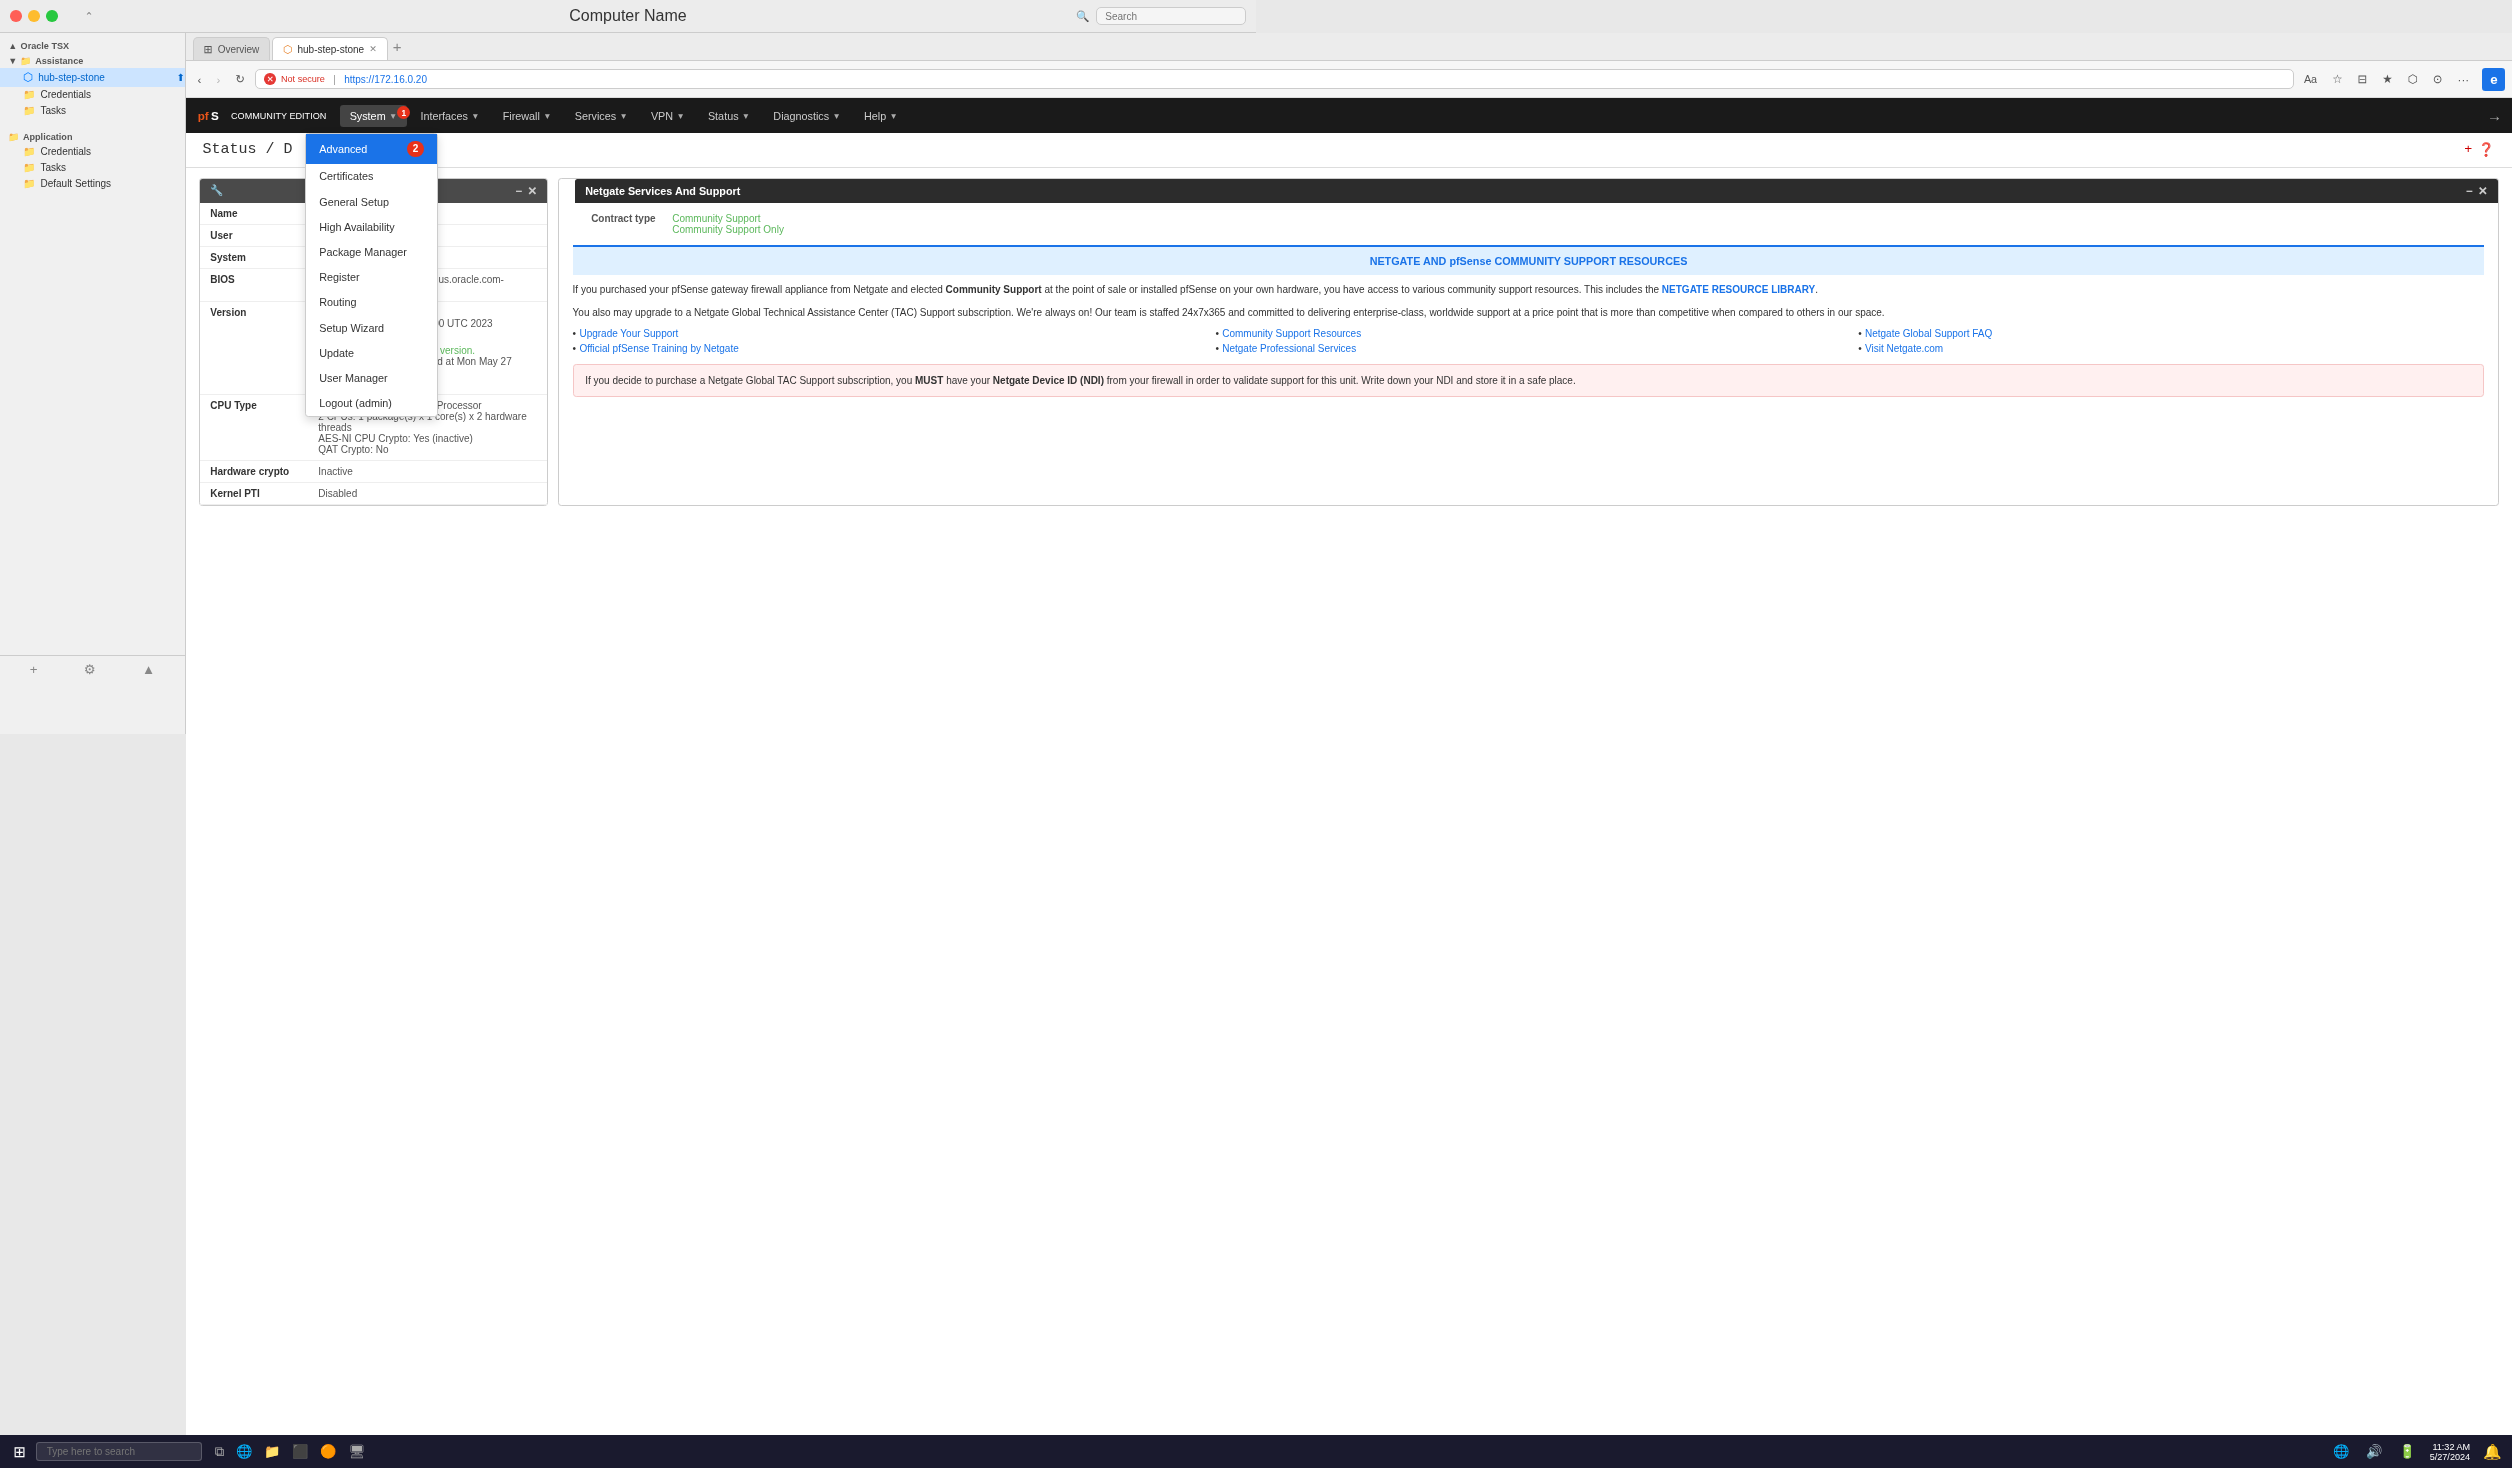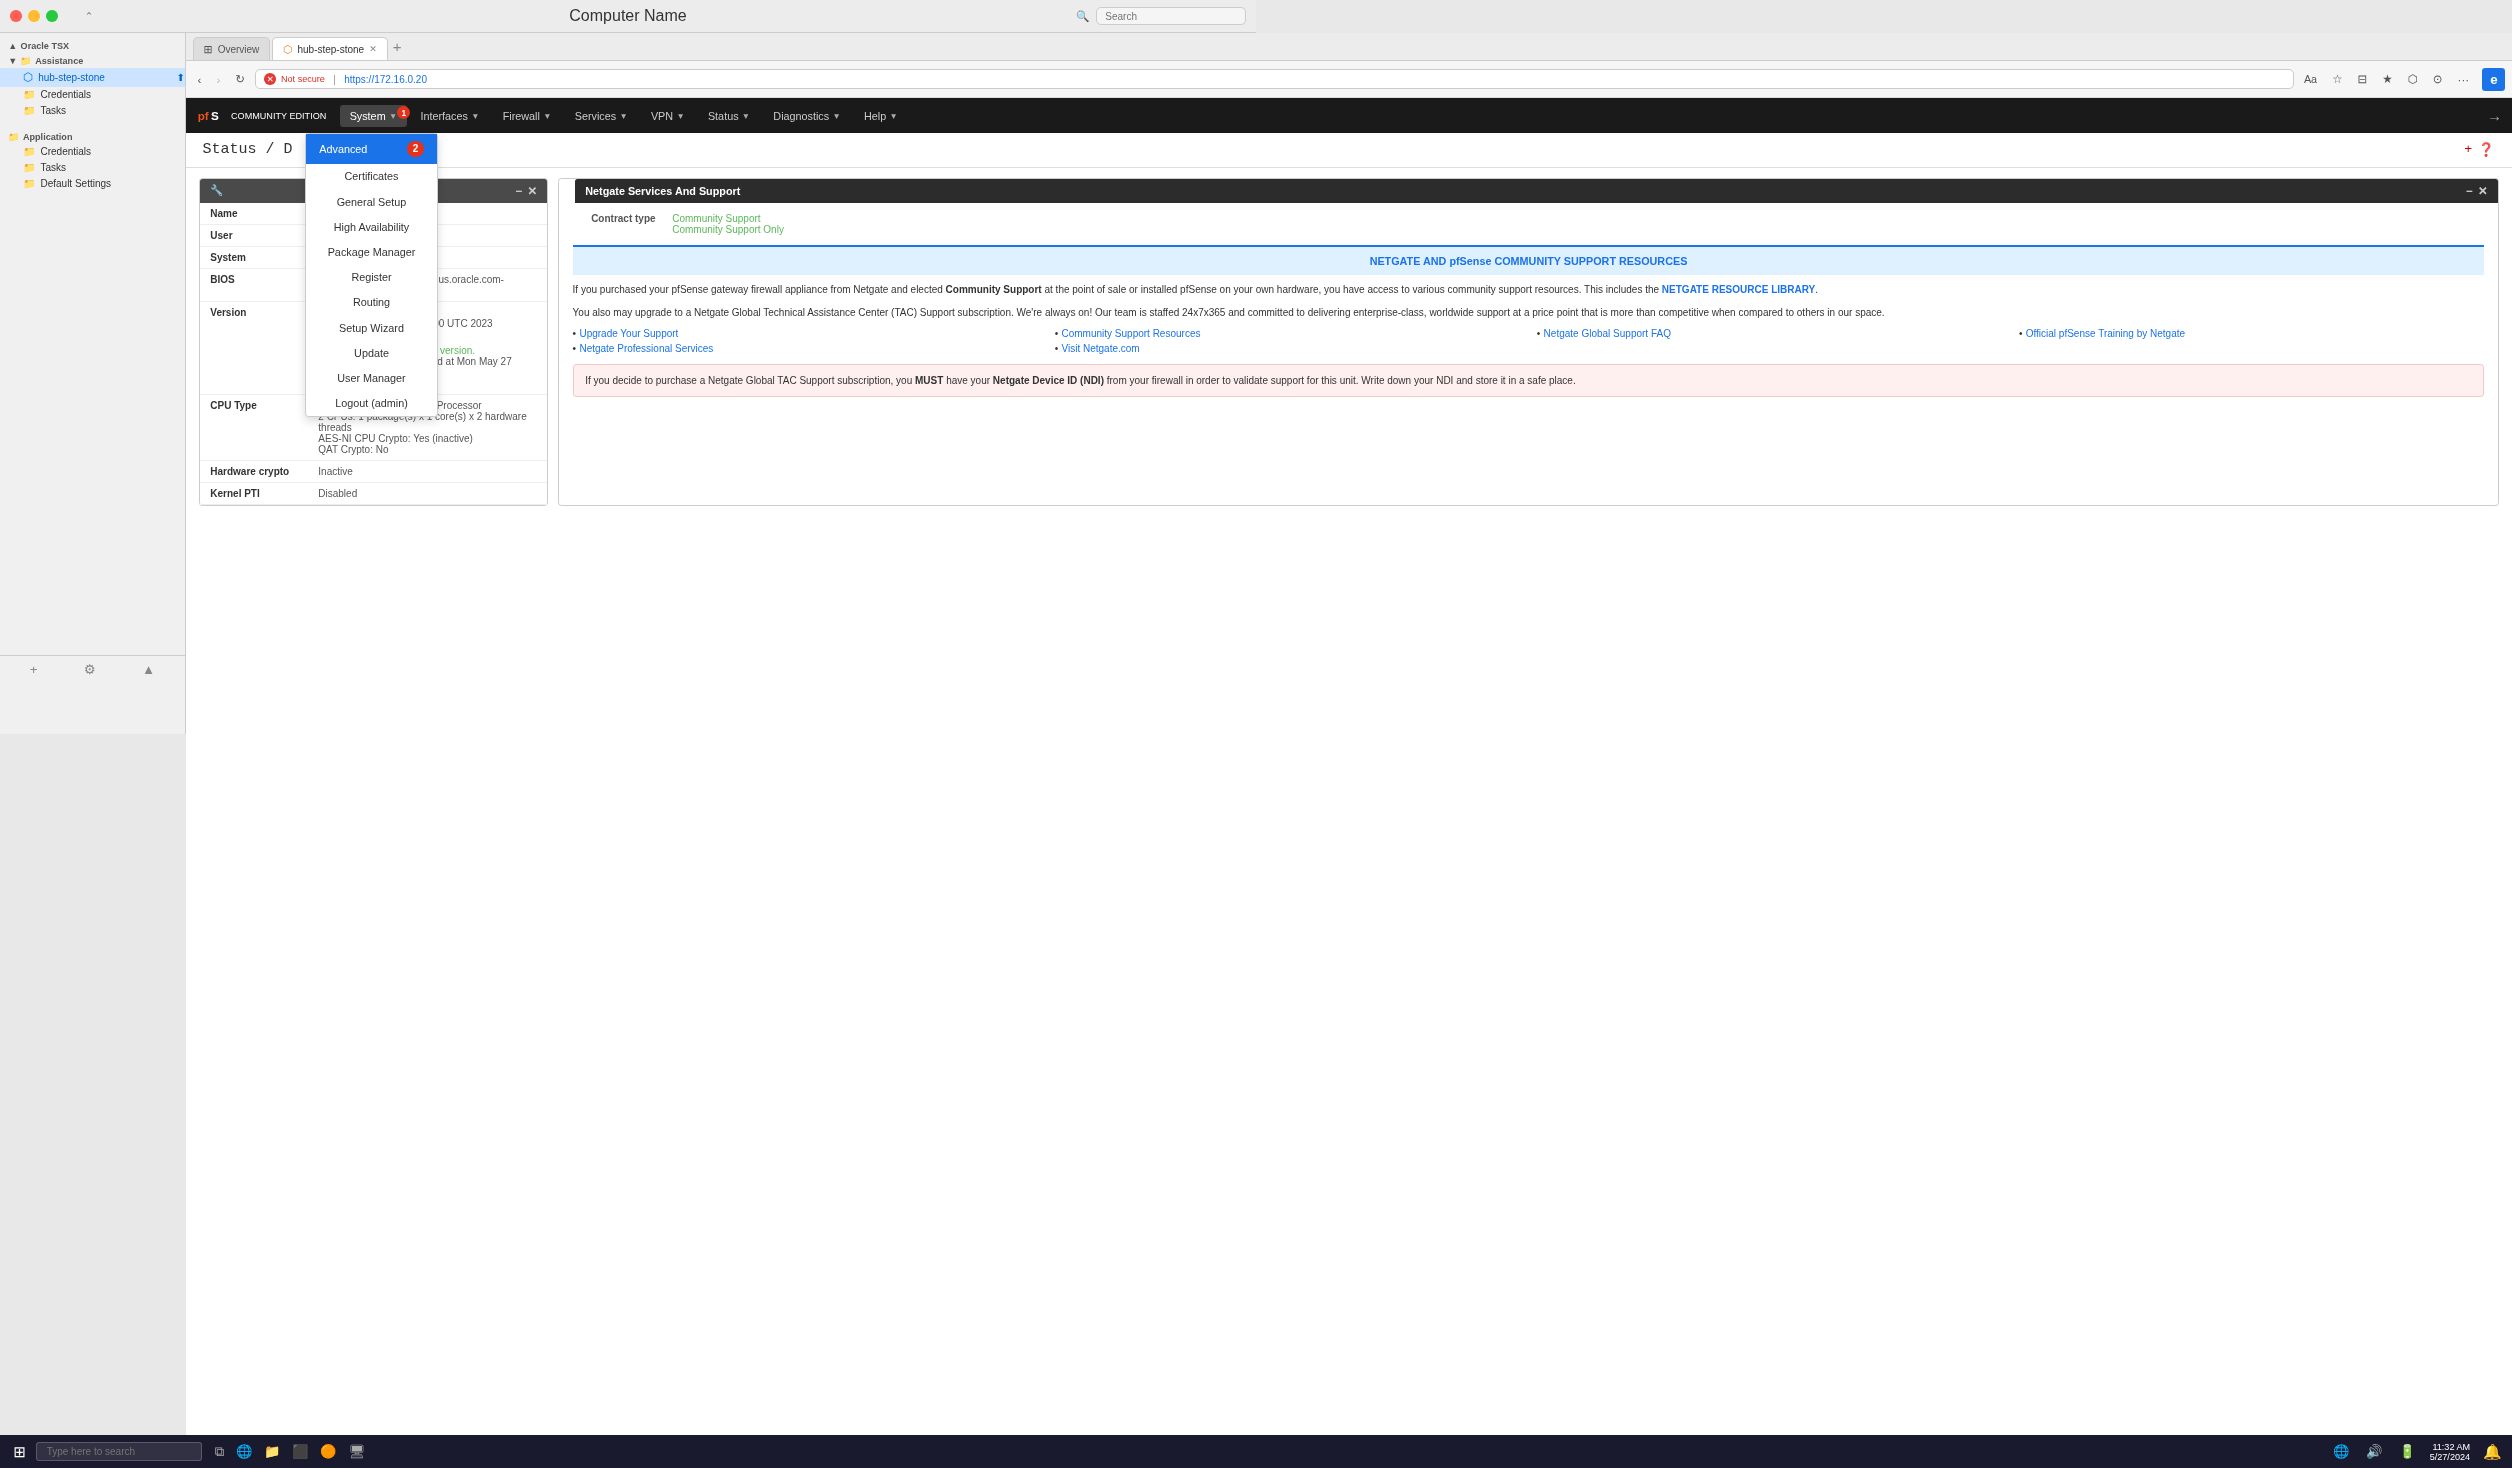--- a/index.html
+++ b/index.html
@@ -142,21 +142,20 @@
       z-index: 100;
     }
     .dropdown-item {
       padding: 6.6px 13.3px;
       font-size: 10.8px;
       color: #333;
       cursor: pointer;
       display: flex;
       align-items: center;
       gap: 6.6px;
-      justify-content: center;
     }
     .dropdown-item.highlighted { background: #1a73e8; color: #fff; }
     .badge-circle {
       width: 16.6px; height: 16.6px; border-radius: 50%;
       display: flex; align-items: center; justify-content: center;
       font-size: 10px; font-weight: bold; color: #fff;
     }
     .badge-1 { background: #e8311a; }
     .badge-2 { background: #e8311a; }
     .pf-page-header {
@@ -214,21 +213,21 @@
       text-align: center;
       padding: 8.3px;
       font-size: 10.8px;
       font-weight: 700;
       color: #1a73e8;
       margin: 6.6px 0;
     }
     .netgate-text { font-size: 10px; color: #333; line-height: 1.5; margin-bottom: 8.3px; }
     .netgate-text strong { color: #333; }
     .netgate-link { color: #1a73e8; text-decoration: none; font-weight: 600; }
-    .resources-grid { display: grid; grid-template-columns: 1fr 1fr 1fr 1fr; gap: 3.3px 16.6px; margin-bottom: 10px; text-align: center; }
+    .resources-grid { display: grid; grid-template-columns: 1fr 1fr 1fr; gap: 3.3px 16.6px; margin-bottom: 10px; text-align: center; }
     .resource-link { color: #1a73e8; font-size: 10px; text-decoration: none; display: flex; align-items: center; gap: 3.3px; }
     .resource-link::before { content: "•"; color: #333; }
     .pink-box {
       background: #fff0f0;
       border: 0.8px solid #f5c6c6;
       border-radius: 3.3px;
       padding: 8.3px 11.6px;
       font-size: 10px;
       color: #333;
       line-height: 1.5;

